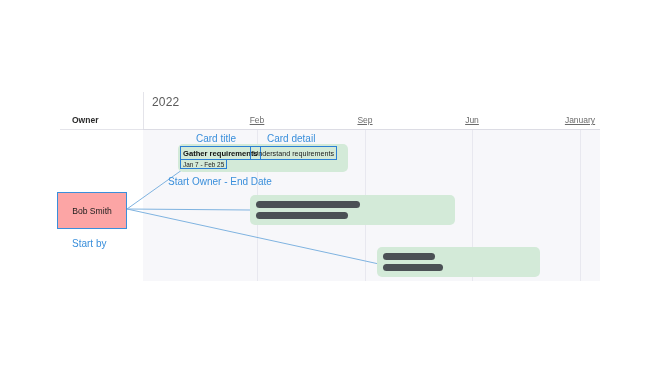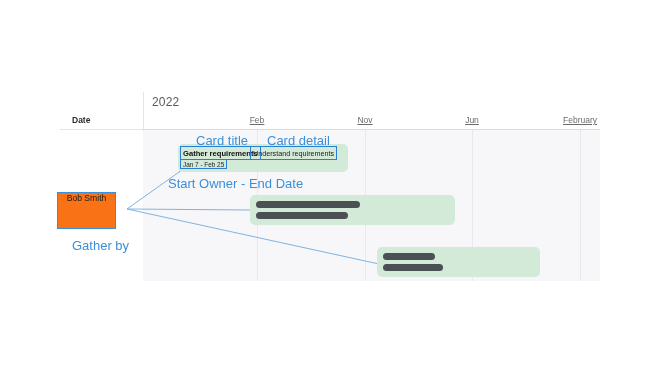--- a/index.html
+++ b/index.html
@@ -122,37 +122,37 @@
     color: #1a1a1a;
   }
   .anno-date {
     font-size: 6.4px;
     color: #222;
   }
 
   
   .caption {
     position: absolute;
-    font-size: 13px;
+    font-size: 10px;
     color: #3a8fdb;
     white-space: nowrap;
   }
 
   
   .group-node {
     position: absolute;
     left: 57px;
     top: 192px;
-    width: 59px;
+    width: 70px;
     height: 37px;
     border: 1.4px solid #3a8fdb;
     box-sizing: border-box;
-    background: #f97316;
+    background: #fca5a5;
     display: flex;
-    align-items: flex-start;
+    align-items: center;
     justify-content: center;
     font-size: 8.6px;
     color: #1c1c1c;
   }
 
   svg.connectors {
     position: absolute;
     left: 0;
     top: 0;
     width: 650px;
@@ -168,28 +168,28 @@
 
   <div class="timeline-panel">
     <div class="gridline" style="left:114px"></div>
     <div class="gridline" style="left:222px"></div>
     <div class="gridline" style="left:329px"></div>
     <div class="gridline" style="left:437px"></div>
   </div>
 
   <div class="year-tick-line"></div>
   <div class="year-label">2022</div>
-  <div class="owner-label">Date</div>
+  <div class="owner-label">Owner</div>
   <div class="header-rule"></div>
   <div class="header-rule-2"></div>
 
   <div class="month-tick" style="left:257px">Feb</div>
-  <div class="month-tick" style="left:365px">Nov</div>
+  <div class="month-tick" style="left:365px">Sep</div>
   <div class="month-tick" style="left:472px">Jun</div>
-  <div class="month-tick" style="left:580px">February</div>
+  <div class="month-tick" style="left:580px">January</div>
 
   <svg class="connectors">
     <line x1="127" y1="209" x2="196" y2="160" stroke="#7fb3e0" stroke-width="1"></line>
     <line x1="127" y1="209" x2="250" y2="210" stroke="#7fb3e0" stroke-width="1"></line>
     <line x1="127" y1="209" x2="379" y2="264" stroke="#7fb3e0" stroke-width="1"></line>
   </svg>
 
   <div class="gantt-bar" style="left:178px; top:144px; width:170px; height:28px;"></div>
 
   <div class="caption" style="left:196px; top:133px;">Card title</div>
@@ -205,15 +205,15 @@
   <div class="redact" style="left:256px; top:201px; width:104px;"></div>
   <div class="redact" style="left:256px; top:212px; width:92px;"></div>
 
   <div class="gantt-bar" style="left:377px; top:247px; width:163px; height:30px;"></div>
   <div class="redact" style="left:383px; top:253px; width:52px;"></div>
   <div class="redact" style="left:383px; top:264px; width:60px;"></div>
 
   <div class="group-node">
     <span>Bob Smith</span>
   </div>
-  <div class="caption" style="left:72px; top:238px;">Gather by</div>
+  <div class="caption" style="left:72px; top:238px;">Start by</div>
 
 </div>
 
 </body></html>

